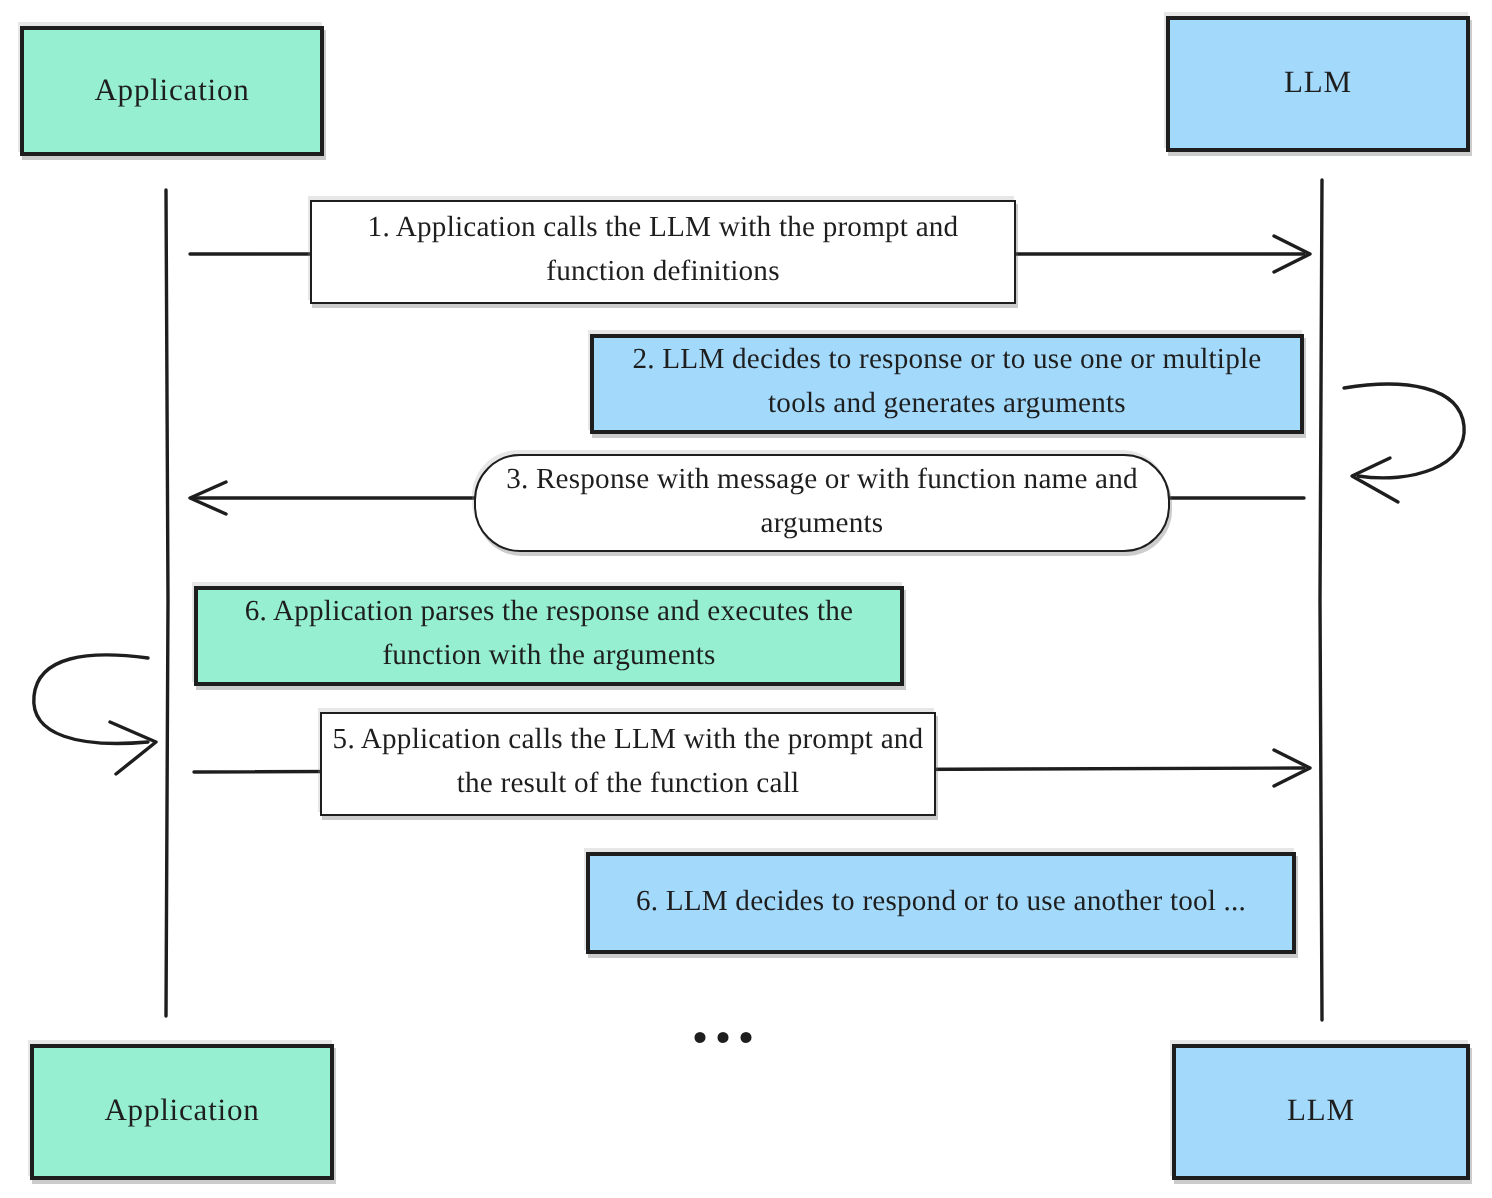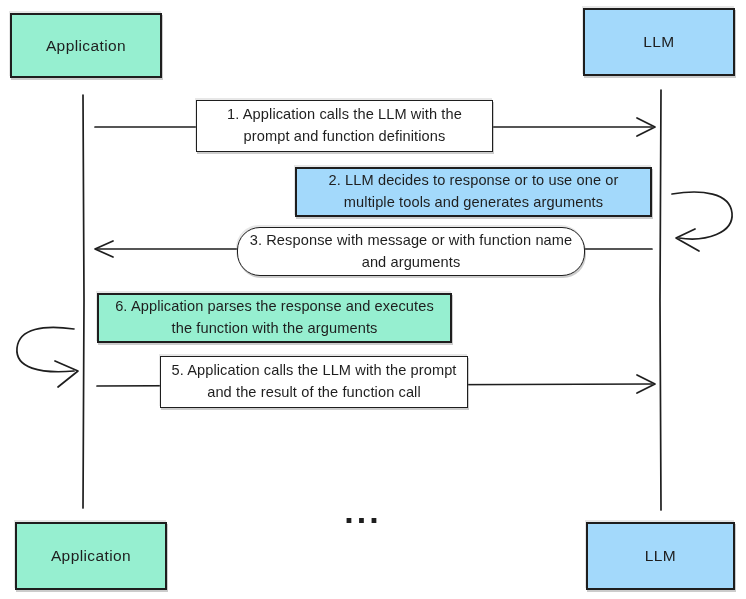--- a/index.html
+++ b/index.html
@@ -6,21 +6,21 @@
     --ink:#1e1e1e;
     --teal:#96efd0;
     --blue:#a3d9fb;
     --paper:#ffffff;
   }
   html,body{margin:0;padding:0;background:#fff;}
   #canvas{
     position:relative;
     width:746px;height:599px;
     background:var(--paper);
-    font-family:Liberation Sans, sans-serif;
+    font-family:Liberation Serif, serif;
     color:var(--ink);
     overflow:hidden;
   }
   #wires{position:absolute;left:0;top:0;z-index:1;}
   .box{
     position:absolute;
     box-sizing:border-box;
     display:flex;align-items:center;justify-content:center;
     text-align:center;
     z-index:2;
@@ -41,21 +41,21 @@
   .fill-blue{background:var(--blue);align-items:center;}
   .fill-white{background:var(--paper);border-width:1.6px;}
 
   
   #actor-app-top   {left:10px; top:13px;  width:152px;height:65px;}
   #actor-llm-top   {left:583px;top:8px;   width:152px;height:68px;}
   #actor-app-bot   {left:15px; top:522px; width:152px;height:68px;}
   #actor-llm-bot   {left:586px;top:522px; width:149px;height:68px;}
 
   
-  #msg-1{left:155px;top:100px;width:297px;height:52px;margin-left:41px;}
+  #msg-1{left:155px;top:100px;width:353px;height:52px;}
   #msg-2{left:295px;top:167px;width:357px;height:50px;}
   #msg-3{left:237px;top:227px;width:348px;height:49px;border-radius:23px;}
   #msg-4{left:97px; top:293px;width:355px;height:50px;}
   #msg-5{left:160px;top:356px;width:308px;height:52px;}
   #msg-6{left:293px;top:426px;width:355px;height:51px;}
 
   #ellipsis{
     position:absolute;left:336px;top:494px;width:54px;
     z-index:2;
     font-size:34px;font-weight:bold;
@@ -130,16 +130,19 @@
   </div>
 
   <div class="box msg fill-teal" id="msg-4">
     <span>6. Application parses the response and executes the function with the arguments</span>
   </div>
 
   <div class="box msg fill-white" id="msg-5">
     <span>5. Application calls the LLM with the prompt and the result of the function call</span>
   </div>
 
+  <div class="box msg fill-blue" id="msg-6">
+    <span>6. LLM decides to respond or to use another tool ...</span>
+  </div>
 
   <div id="ellipsis">...</div>
 
 </div>
 
 </body></html>

